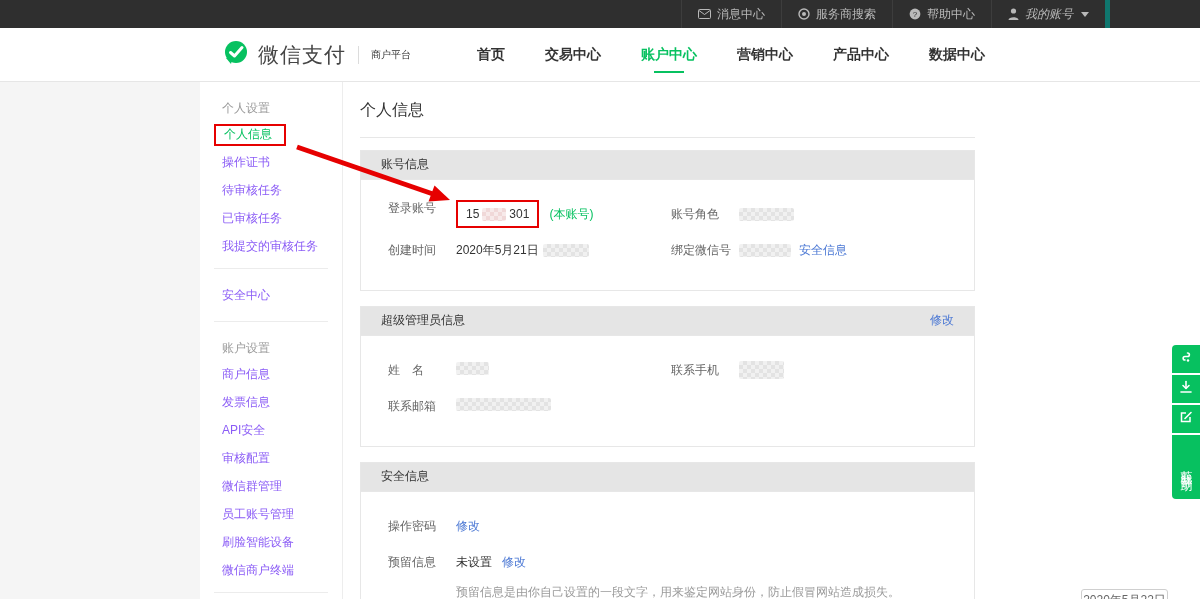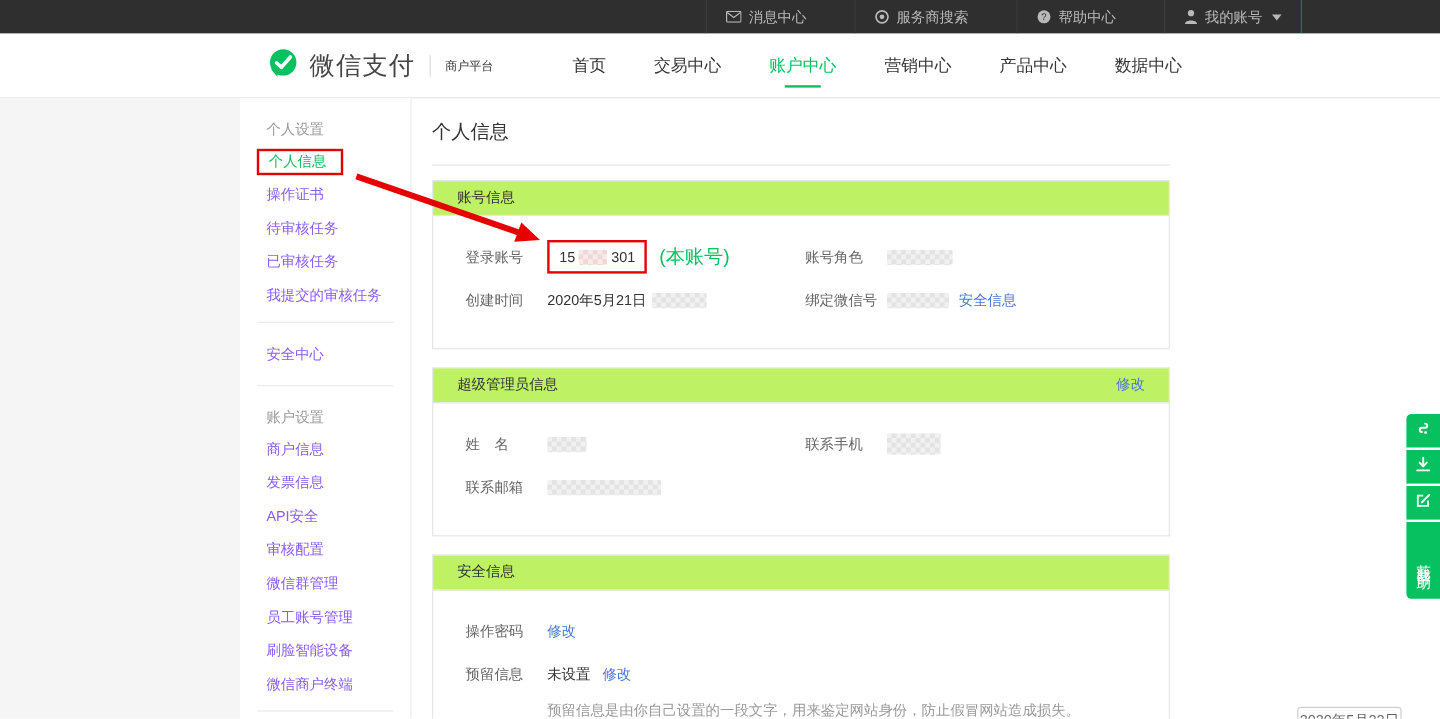--- a/index.html
+++ b/index.html
@@ -11,48 +11,47 @@
   html,body{width:1200px;height:599px;overflow:hidden;}
   body{
     position:relative;
     font-family:"Liberation Sans","DejaVu Sans",sans-serif;
     background:#fff;color:#333;
   }
   
   .topbar{
     position:absolute;top:0;left:0;width:1200px;height:28px;
     background:#2f2f2f;display:flex;justify-content:flex-end;
-    padding-right:115px;
-    gap:24px;
+    padding-right:90px;
   }
   .topbar-item{
     display:flex;align-items:center;gap:6px;
     color:#b9b9b9;font-size:12px;padding:0 16px;height:28px;
     border-left:1px solid #3d3d3d;cursor:pointer;
   }
-  .topbar-item:last-child{border-right:1px solid #0f766e;}
+  .topbar-item:last-child{border-right:5px solid #0f766e;font-style:italic;}
   .topbar-item svg{display:block;}
   .caret{
     width:0;height:0;border-left:4px solid transparent;
     border-right:4px solid transparent;border-top:5px solid #b9b9b9;margin-left:2px;
   }
   
   .header{
     position:absolute;top:28px;left:0;width:1200px;height:54px;
     background:#fff;border-bottom:1px solid #e6e6e6;
   }
   .brand{position:absolute;left:222px;top:0;height:54px;display:flex;align-items:center;}
   .brand-name{font-size:21px;color:#454545;letter-spacing:1px;margin-left:8px;}
   .brand-divider{width:1px;height:18px;background:#dcdcdc;margin:0 12px;}
   .brand-platform{font-size:10px;color:#333;}
   .main-nav{
     position:absolute;right:215px;top:0;height:54px;
     display:flex;align-items:center;gap:40px;
   }
-  .nav-item{font-size:14px;color:#333;cursor:pointer;position:relative;height:54px;display:flex;align-items:center;}
+  .nav-item{font-size:14px;color:#333;cursor:pointer;position:relative;height:54px;display:flex;align-items:center;font-weight:bold;}
   .nav-item.active{color:var(--brand-green);}
   .nav-item.active::after{
     content:"";position:absolute;left:50%;transform:translateX(-50%);
     bottom:9px;width:30px;height:2px;background:var(--brand-green);
   }
   
   .left-gutter{position:absolute;left:0;top:82px;width:200px;height:517px;background:#f5f5f5;}
   .sidebar{
     position:absolute;left:200px;top:82px;width:143px;height:517px;
     background:#fff;border-right:1px solid #ededed;padding-top:14px;font-size:12px;
@@ -66,33 +65,33 @@
     padding:0 12px 1px 8px;margin-left:-8px;line-height:17px;
   }
   .mt12{margin-top:12px;}.mt14{margin-top:14px;}
   
   .content{position:absolute;left:360px;top:82px;width:615px;}
   .page-title{font-size:16px;font-weight:normal;color:#333;margin:18px 0 16px;}
   .title-rule{height:1px;background:#e7e7e7;}
   .card{border:1px solid #e7e7e7;margin-top:12px;background:#fff;}
   .card + .card{margin-top:15px;}
   .card-header{
-    background:#bef264;border-bottom:1px solid #e7e7e7;
+    background:#e5e5e5;border-bottom:1px solid #e7e7e7;
     padding:5px 20px 6px;font-size:12px;color:#333;
     display:flex;justify-content:space-between;align-items:center;
   }
   .card-body{padding:20px 0 18px;}
   .field-row{display:flex;min-height:28px;align-items:center;margin-bottom:8px;}
-  .col-left{flex:0 0 307px;display:flex;align-items:center;}
+  .col-left{flex:0 0 307px;display:flex;}
   .col-right{flex:1;display:flex;align-items:center;}
   .f-label{font-size:12px;color:#666;width:68px;margin-left:27px;flex:none;white-space:pre;}
   .col-right .f-label{margin-left:3px;}
   .f-value{font-size:12px;color:#333;display:flex;align-items:center;gap:4px;}
   .link{font-size:12px;color:var(--link-blue);cursor:pointer;text-decoration:none;}
-  .green-tag{font-size:16px;color:var(--brand-green);margin-left:6px;}
+  .green-tag{font-size:12px;color:var(--brand-green);margin-left:6px;}
   .blur-box{
     display:inline-block;height:13px;border-radius:2px;vertical-align:middle;
     background-image:conic-gradient(#e3e3e3 25%,#f1f1f1 0 50%,#e3e3e3 0 75%,#f1f1f1 0);
     background-size:8px 8px;
   }
   .blur-pink{
     background-image:conic-gradient(#f0d8d8 25%,#f7eaea 0 50%,#f0d8d8 0 75%,#f7eaea 0);
   }
   .acct-red-box{
     display:inline-flex;align-items:center;gap:3px;

